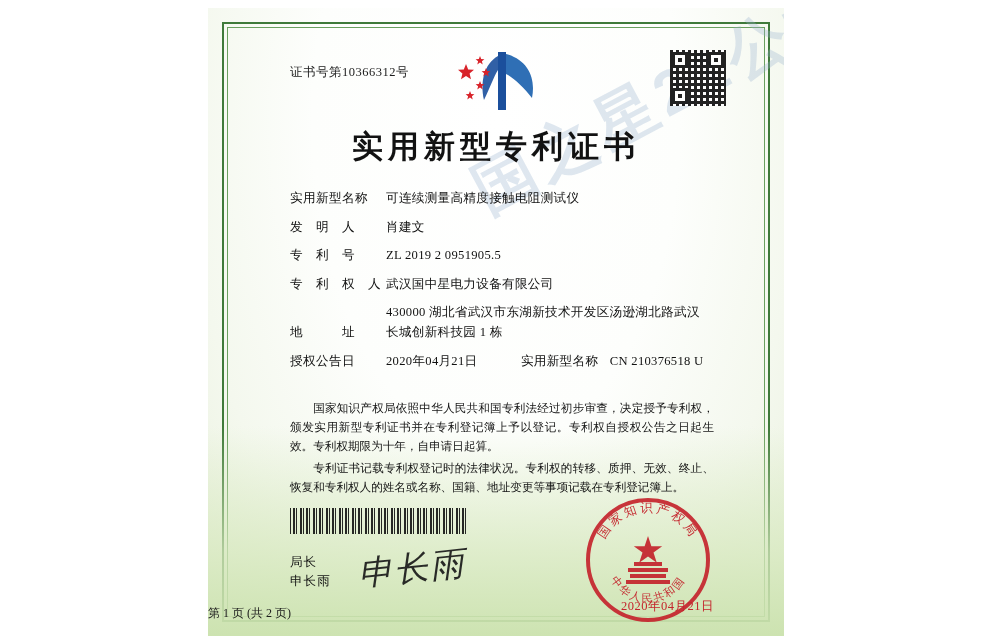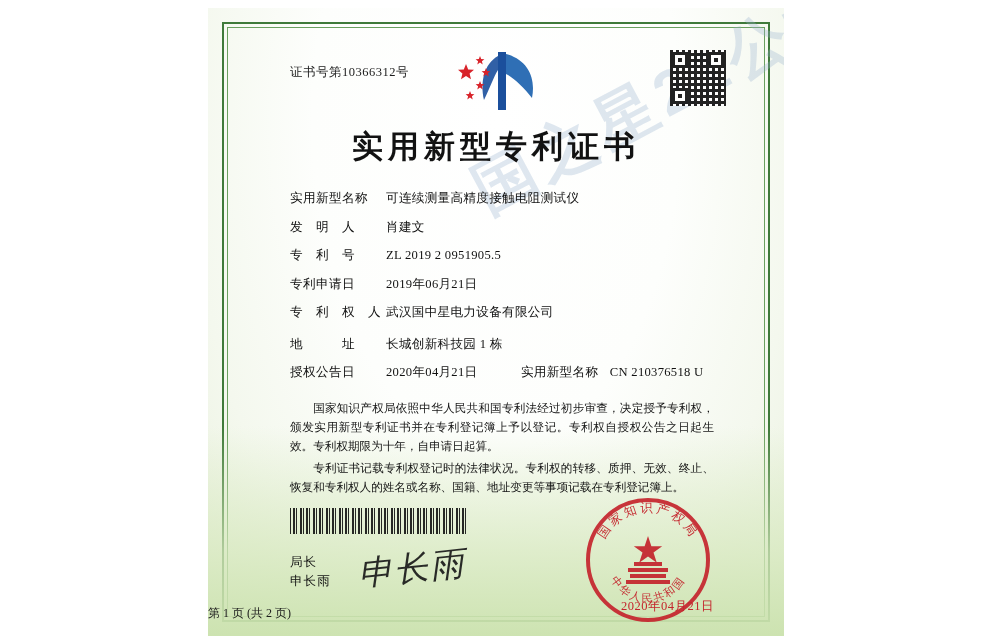--- a/index.html
+++ b/index.html
@@ -326,33 +326,30 @@
         <div class="field-row">
           <div class="field-label">发　明　人</div>
           <div class="field-value">肖建文</div>
         </div>
 
         <div class="field-row">
           <div class="field-label">专　利　号</div>
           <div class="field-value">ZL 2019 2 0951905.5</div>
         </div>
 
-        <div class="field-row">
-          <div class="field-label">专利申请日</div>
-          <div class="field-value">2019年06月21日</div>
-        </div>
 
         <div class="field-row">
           <div class="field-label">专　利　权　人</div>
           <div class="field-value">武汉国中星电力设备有限公司</div>
         </div>
 
         <div class="field-row">
           <div class="field-label">地　　　址</div>
           <div class="field-value">
+            <span>430000 湖北省武汉市东湖新技术开发区汤逊湖北路武汉</span>
             <span class="line2">长城创新科技园 1 栋</span>
           </div>
         </div>
 
         <div class="field-row">
           <div class="field-label">授权公告日</div>
           <div class="field-value">
             <span>2020年04月21日</span>
             <span class="inline-extra">
               <span class="k">实用新型名称</span>

